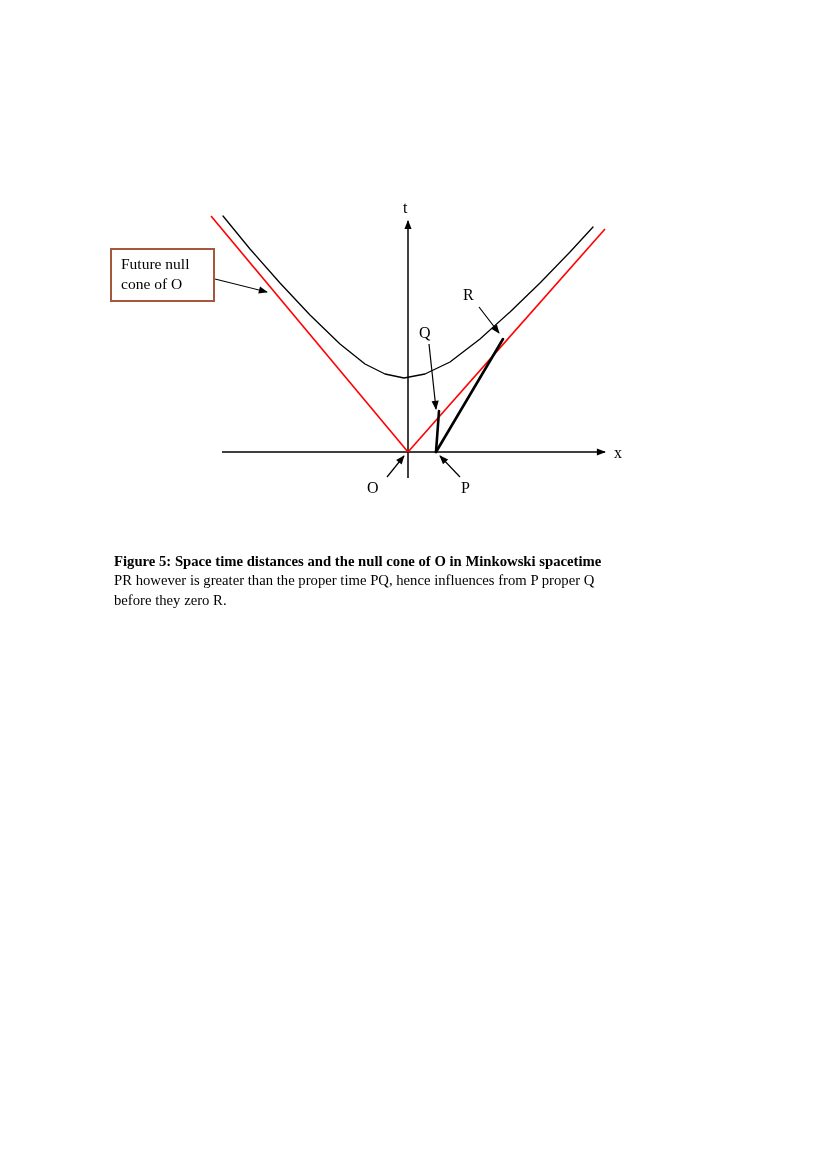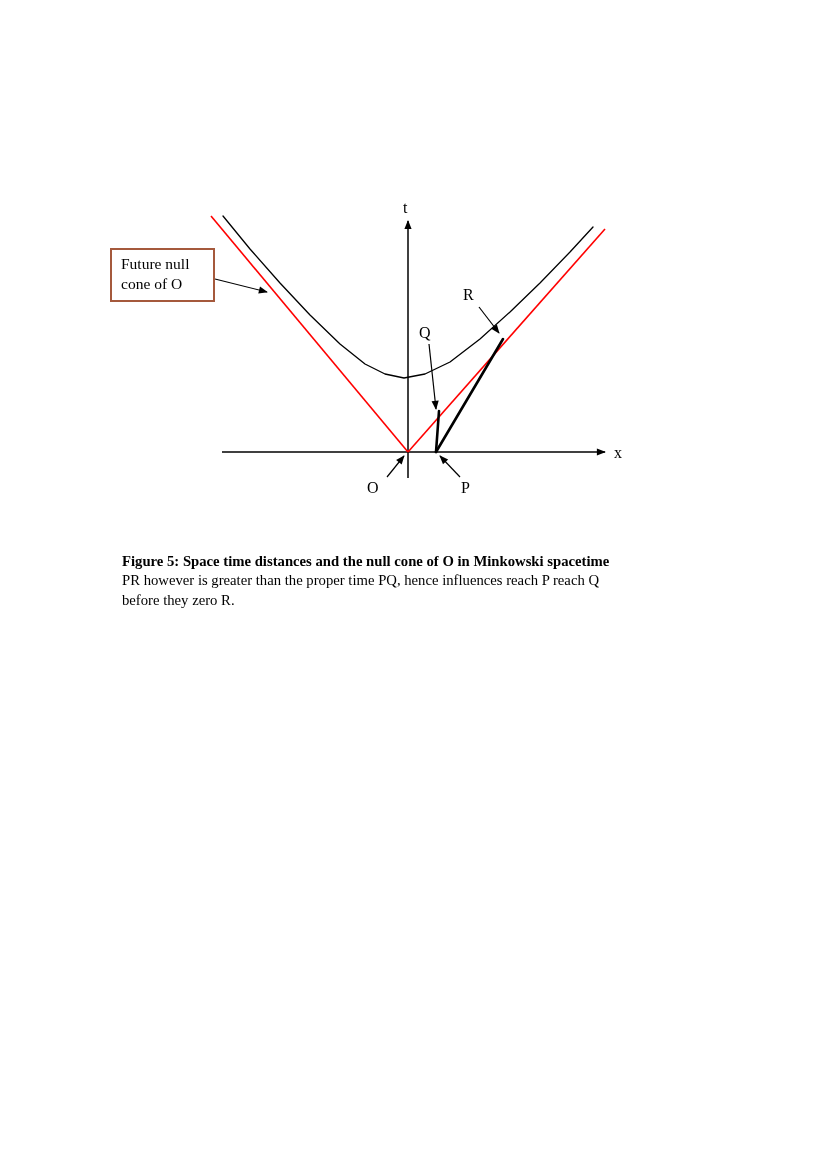--- a/index.html
+++ b/index.html
@@ -26,21 +26,21 @@
     height: 54px;
     box-sizing: border-box;
     border: 2px solid #a5593c;
     background: #ffffff;
     padding: 4px 19px 0 9px;
     font-size: 15.5px;
     line-height: 20px;
   }
   .caption {
     position: absolute;
-    left: 122px;
+    left: 114px;
     top: 552px;
     width: 600px;
     font-size: 14.7px;
     line-height: 19.3px;
   }
   .cap-title { font-weight: bold; }
 </style>
 </head>
 <body>
 
@@ -77,17 +77,17 @@
     <text x="419" y="338">Q</text>
     <text x="463" y="300">R</text>
   </svg>
 
   <div class="callout">
     <span>Future null cone of O</span>
   </div>
 
   <div class="caption">
     <div class="cap-title">Figure 5: Space time distances and the null cone of O in Minkowski spacetime</div>
-    <div class="cap-line">PR however is greater than the proper time PQ, hence influences reach P reach Q</div>
+    <div class="cap-line">PR however is greater than the proper time PQ, hence influences from P proper Q</div>
     <div class="cap-line">before they zero R.</div>
   </div>
 
 </div>
 
 </body></html>

